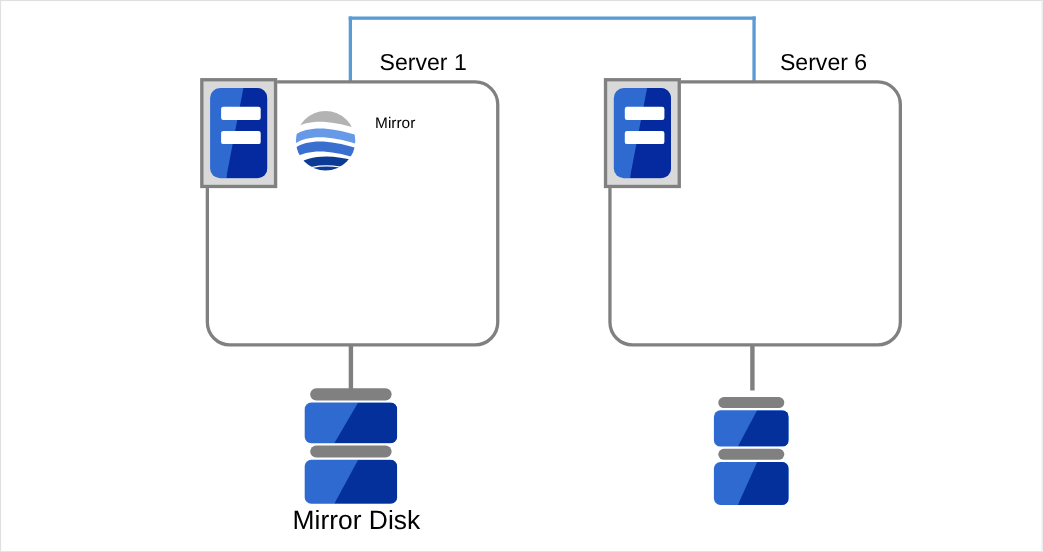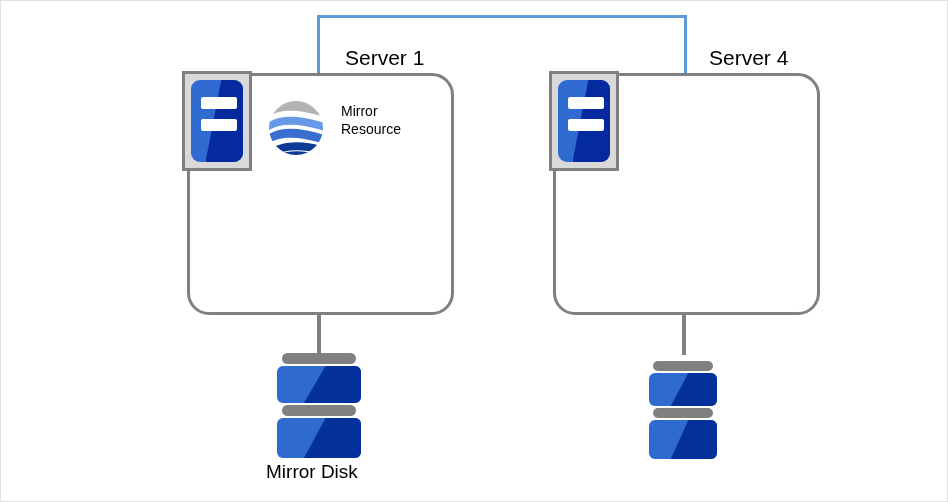--- a/index.html
+++ b/index.html
@@ -28,21 +28,21 @@
   }
 
   
   .server-label {
     font-size: 21px;
     color: #000000;
     white-space: nowrap;
     line-height: 1;
   }
   .disk-label {
-    font-size: 19px;
+    font-size: 24px;
     color: #000000;
     white-space: nowrap;
     line-height: 1;
   }
   .resource-label {
     font-size: 14px;
     color: #000000;
     line-height: 1.30;
     white-space: nowrap;
   }
@@ -144,39 +144,38 @@
         <path d="M -4,47 C 8,35 30,35 60,45 L 60,36 C 30,26 8,26 -4,38 Z" fill="#3a6fd0"></path>
         <path d="M -4,51 C 8,39 30,39 60,49 L 60,46 C 30,36 8,36 -4,48 Z" fill="#ffffff"></path>
         <path d="M -4,62 C 8,50 30,46 60,56 L 60,48 C 30,38 8,42 -4,54 Z" fill="#0b3b94"></path>
         <path d="M -4,62 L 60,62 L 60,57 C 30,47 8,51 -4,63 Z" fill="#0b3b94"></path>
       </g>
     </svg>
   </div>
 
   <div class="abs resource-label" style="left:340px; top:101px;">
     <div>Mirror</div>
-    <div>Resource</div>
   </div>
 
   <div class="abs stem" style="left:316px; top:313px; width:4px; height:41px;"></div>
 
   <div class="abs disk-stack" style="left:276px; top:352px; width:84px; height:105px;">
     <div class="disk-plate" style="left:5px; top:0px; width:74px; height:11px;"></div>
     <div class="disk-body" style="left:0px; top:13px; width:84px; height:37px;">
       <div class="disk-shade"></div>
     </div>
     <div class="disk-plate" style="left:5px; top:52px; width:74px; height:11px;"></div>
     <div class="disk-body" style="left:0px; top:65px; width:84px; height:40px;">
       <div class="disk-shade"></div>
     </div>
   </div>
 
   <div class="abs disk-label" style="left:265px; top:461px;">Mirror Disk</div>
 
-  <div class="abs server-label" style="left:708px; top:46px;">Server 4</div>
+  <div class="abs server-label" style="left:708px; top:46px;">Server 6</div>
 
   <div class="abs server-box" style="left:552px; top:72px; width:267px; height:242px;"></div>
 
   <div class="abs pc-icon" style="left:548px; top:70px; width:70px; height:100px;">
     <div class="pc-frame"></div>
     <div class="pc-body" style="left:9px; top:9px; right:9px; bottom:9px;">
       <div class="pc-shade"></div>
     </div>
     <div class="pc-bar" style="left:19px; top:26px; width:36px; height:12px;"></div>
     <div class="pc-bar" style="left:19px; top:48px; width:36px; height:12px;"></div>

